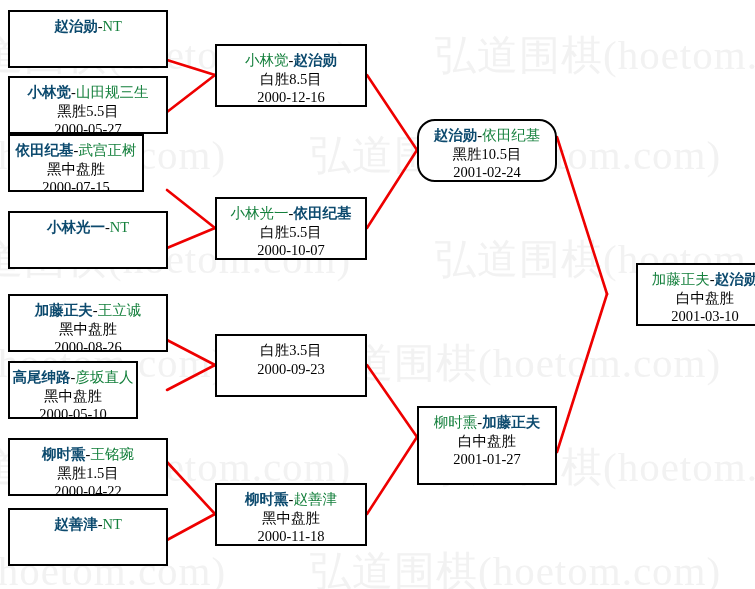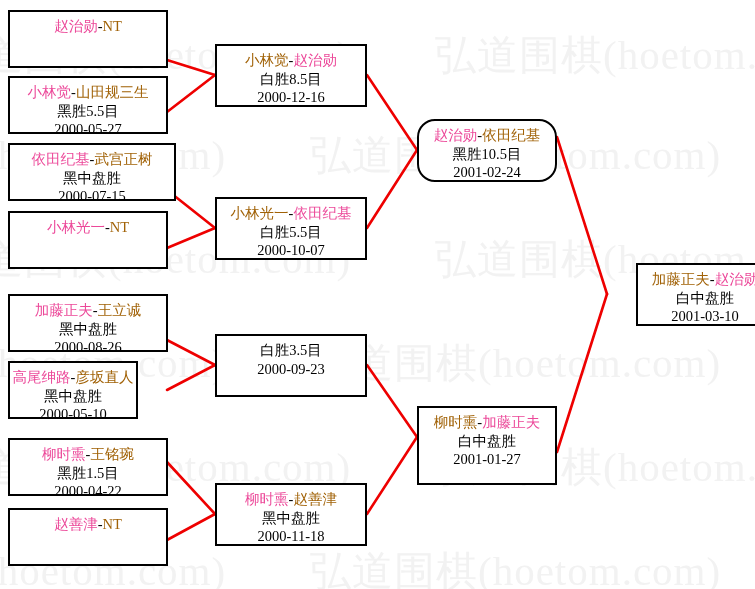--- a/index.html
+++ b/index.html
@@ -39,22 +39,22 @@
     background:#ffffff;
     text-align:center;
     padding-top:5px;
     line-height:1.28;
     font-size:14.5px;
     color:#000;
   }
   .box .pairing{white-space:nowrap;}
   .box .res,.box .date{white-space:nowrap;}
   .box .date{font-family:"Liberation Serif","DejaVu Serif",serif;letter-spacing:0px;}
-  .win{color:#ec4899;}
-  .lose{color:#a16207;}
+  .win{color:#0c4a6e;font-weight:bold;}
+  .lose{color:#15803d;}
   .sep{color:#000;}
 </style>
 </head>
 <body>
 
 <div id="stage">
 
   <div class="wm-layer">
     <div class="wm" style="left:-60px;top:28px;">弘道围棋(hoetom.com)</div>
     <div class="wm" style="left:435px;top:28px;">弘道围棋(hoetom.com)</div>
@@ -104,21 +104,21 @@
   </div>
 
   <div class="box" style="left:8px;top:76px;width:160px;height:58px;">
     <div class="pairing">
       <span class="win">小林觉</span><span class="sep">-</span><span class="lose">山田规三生</span>
     </div>
     <div class="res">黑胜5.5目</div>
     <div class="date">2000-05-27</div>
   </div>
 
-  <div class="box" style="left:8px;top:143px;width:168px;height:58px;">
+  <div class="box" style="left:8px;top:134px;width:136px;height:58px;">
     <div class="pairing">
       <span class="win">依田纪基</span><span class="sep">-</span><span class="lose">武宫正树</span>
     </div>
     <div class="res">黑中盘胜</div>
     <div class="date">2000-07-15</div>
   </div>
 
   <div class="box" style="left:8px;top:211px;width:160px;height:58px;">
     <div class="pairing">
       <span class="win">小林光一</span><span class="sep">-</span><span class="lose">NT</span>

